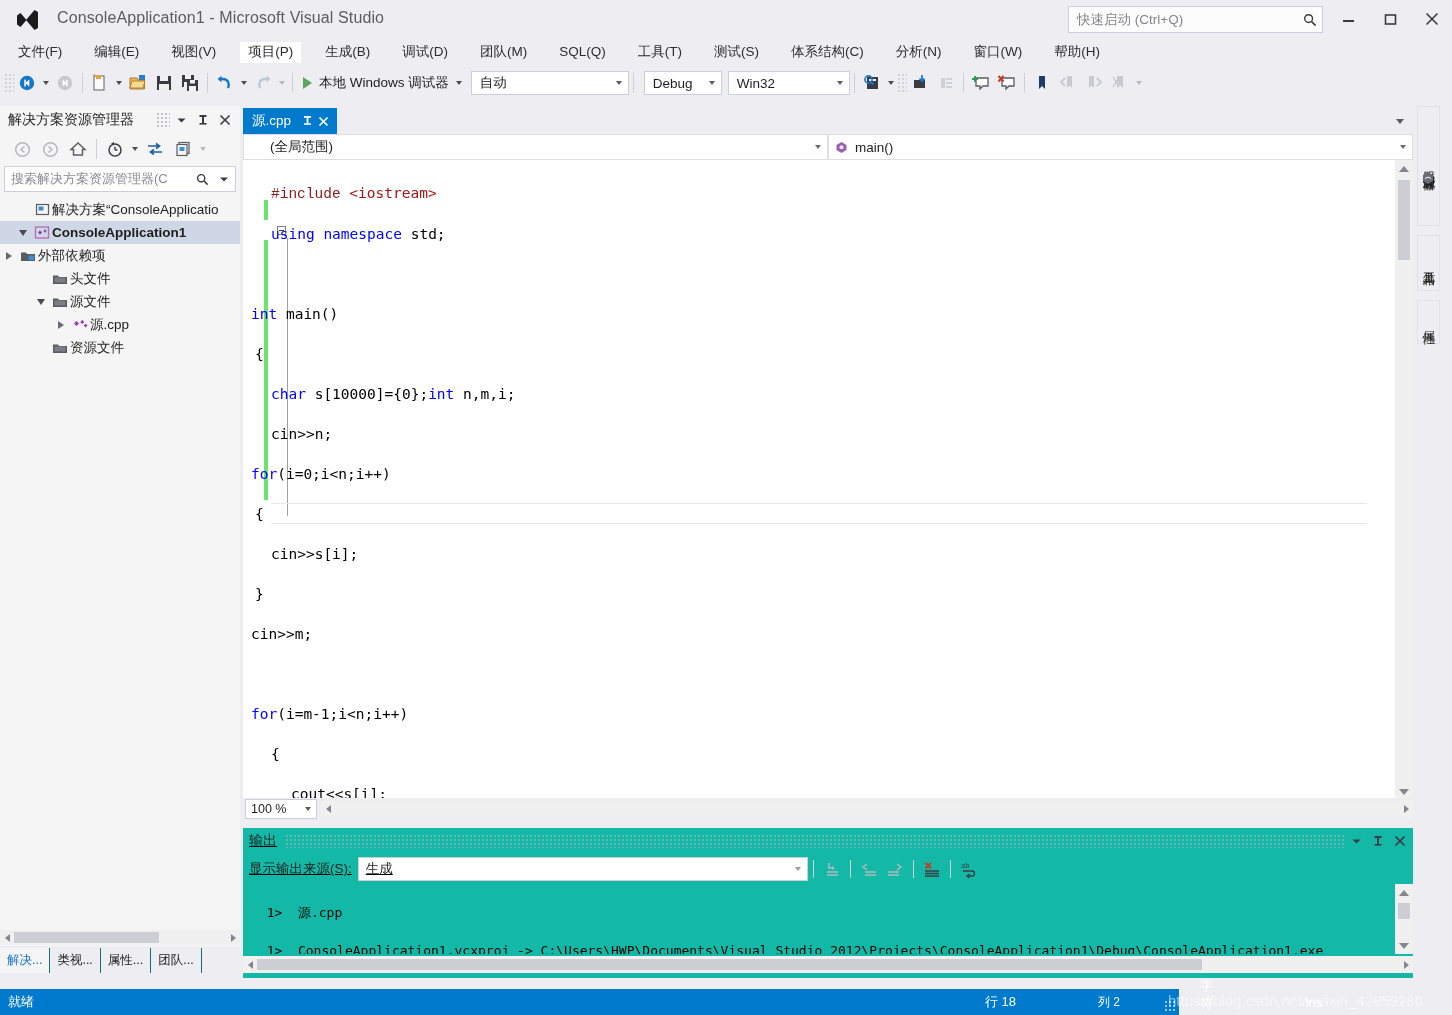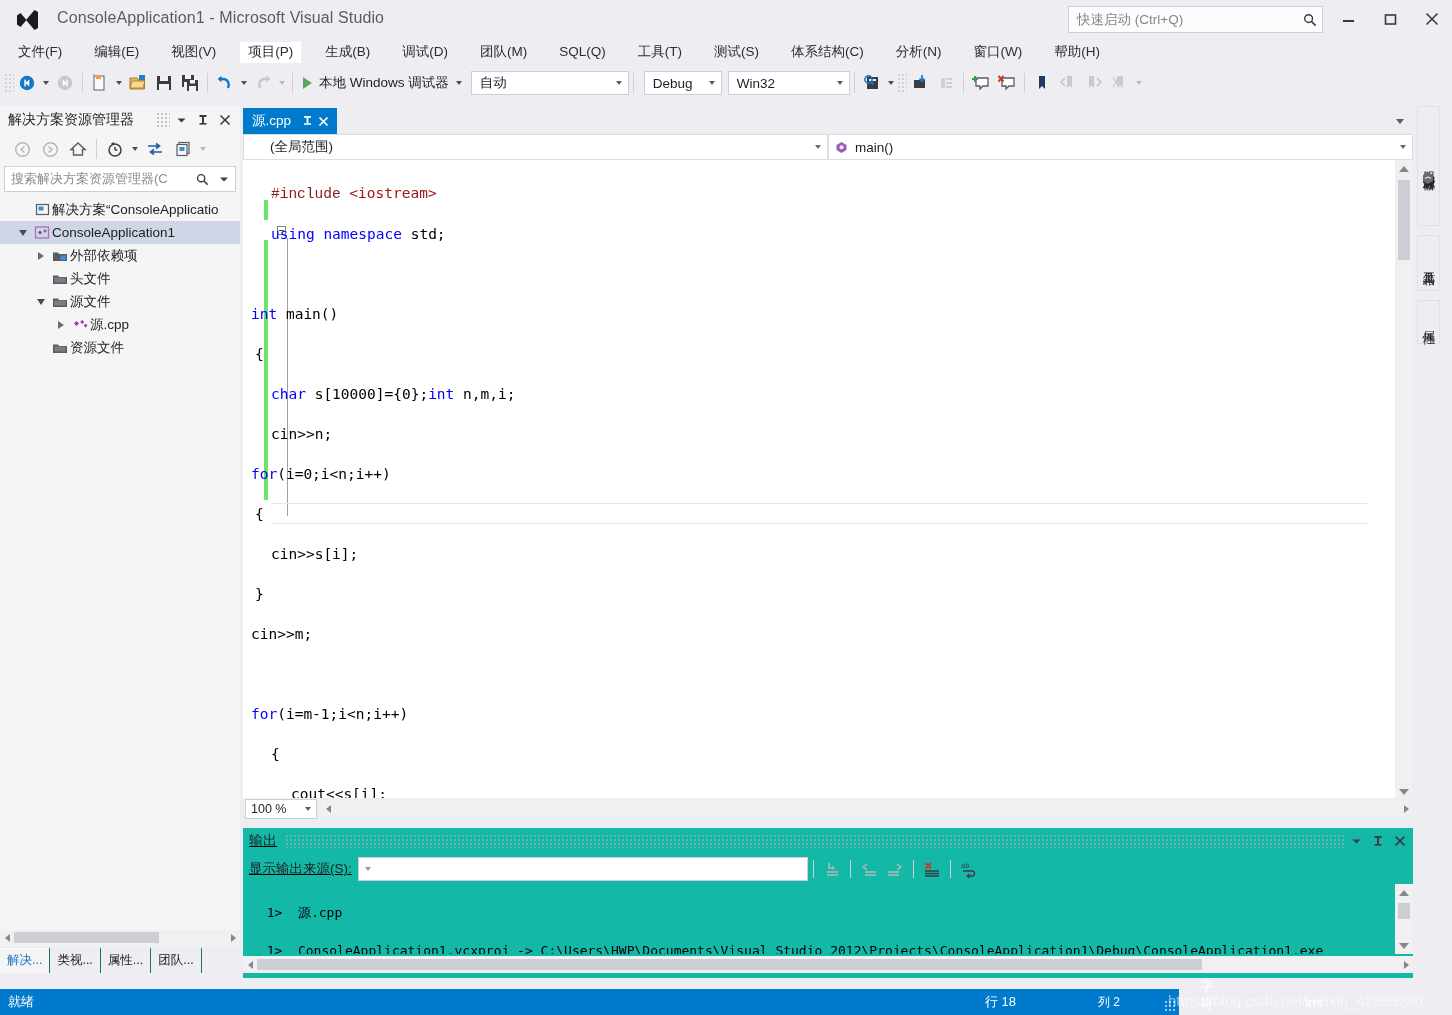--- a/index.html
+++ b/index.html
@@ -119,21 +119,21 @@
     border: 1px solid #cccedb; display: flex; align-items: center;
   }
   .se-search .sval { flex: 1; padding-left: 6px; font-size: 13px; color: #8a8a90;
     white-space: nowrap; overflow: hidden; }
   .se-tree { margin-top: 6px; }
   .tree-row {
     height: 23px; display: flex; align-items: center; font-size: 13.5px;
     color: #1e1e1e; white-space: nowrap;
   }
   .tree-row.selected { background: #cfd6e5; }
-  .tree-row.bold { font-weight: normal; text-align: center; }
+  .tree-row.bold { font-weight: bold; text-align: center; }
   .tw { width: 18px; height: 18px; display:flex; align-items:center; justify-content:center; flex: none; }
   .tri-closed:after {
     content:''; width:0; height:0;
     border-top: 4.5px solid transparent; border-bottom: 4.5px solid transparent;
     border-left: 6px solid #6a6a70;
   }
   .tri-open:after {
     content:''; width:0; height:0;
     border-left: 4.5px solid transparent; border-right: 4.5px solid transparent;
     border-top: 6px solid #4a4a50;
@@ -648,21 +648,21 @@
         <div class="tnode-ico">
           <svg width="16" height="15" viewBox="0 0 16 15">
             <rect x="1.5" y="2" width="13" height="11" fill="none" stroke="#b56bb5" stroke-width="1.3"></rect>
             <path d="M4 7.5 L6 5.5 L8 7.5 L6 9.5 Z" fill="#7b3f9e"></path>
             <path d="M9.5 6 h3 M11 4.5 v3" stroke="#7b3f9e" stroke-width="1.2"></path>
           </svg>
         </div>
         <span>ConsoleApplication1</span>
       </div>
 
-      <div class="tree-row" style="padding-left:32px;">
+      <div class="tree-row" style="">
         <div class="tw tri-closed"></div>
         <div class="tnode-ico">
           <svg width="16" height="14" viewBox="0 0 16 14">
             <path d="M1 3.5 h5 l1 1.5 h8 v7 H1 Z" fill="#5b5b64"></path>
             <rect x="8.5" y="6.5" width="5.5" height="4.5" fill="#3f8fd0"></rect>
           </svg>
         </div>
         <span>外部依赖项</span>
       </div>
 
@@ -855,20 +855,21 @@
         <svg width="12" height="12" viewBox="0 0 12 12">
           <line x1="1.5" y1="1.5" x2="10.5" y2="10.5" stroke="#3b3b44" stroke-width="1.7"></line>
           <line x1="10.5" y1="1.5" x2="1.5" y2="10.5" stroke="#3b3b44" stroke-width="1.7"></line>
         </svg>
       </div>
     </div>
 
     <div class="out-toolbar">
       <div class="out-lbl">显示输出来源(S):</div>
       <div class="out-combo">
+        <div class="oval">生成</div>
         <div class="oarr"></div>
       </div>
       <div class="out-tb-sep"></div>
       <div class="out-tb-btn">
         <svg width="18" height="18" viewBox="0 0 18 18">
           <path d="M6 3 v5 h5" fill="none" stroke="#b6b6bd" stroke-width="1.5"></path>
           <path d="M9 6 L12 8 L9 10 Z" fill="#b6b6bd"></path>
           <path d="M4 12 h11 M4 15 h11" stroke="#b6b6bd" stroke-width="1.4"></path>
         </svg>
       </div>

